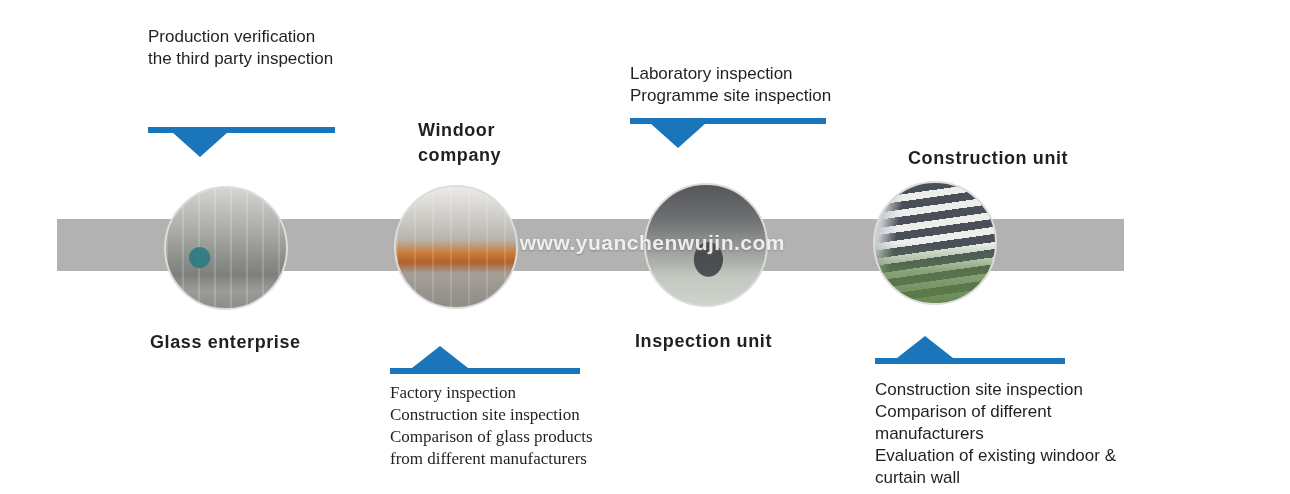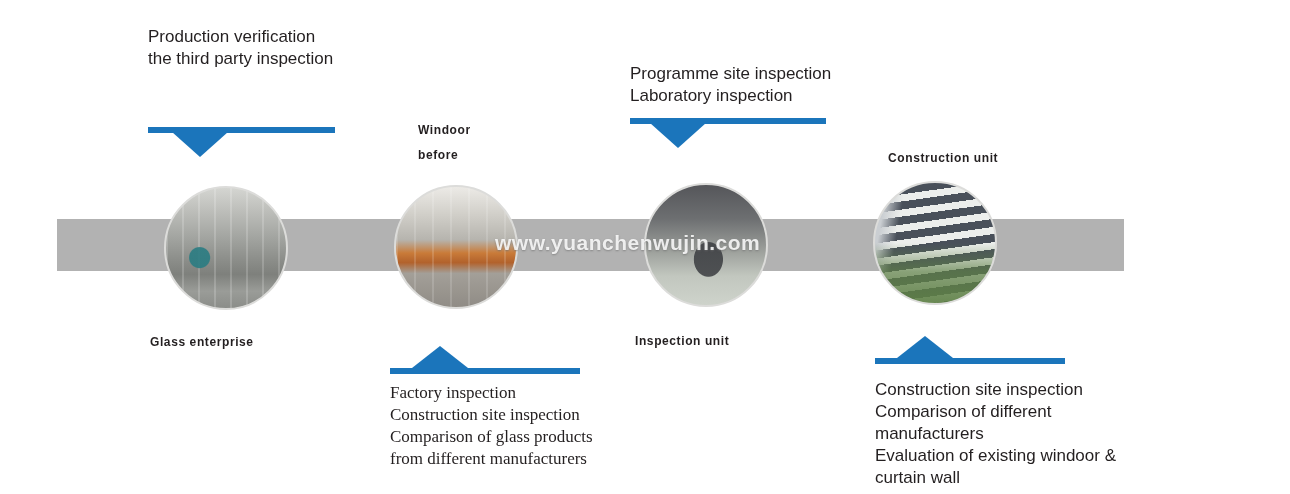--- a/index.html
+++ b/index.html
@@ -42,27 +42,27 @@
   }
   .photo.c4 { left: 873px; top: 181px;
     background:
       linear-gradient(to top, rgba(94,128,70,.92) 0%, rgba(94,128,70,.7) 26%, rgba(94,128,70,0) 50%),
       linear-gradient(100deg, #caced2 0 9%, rgba(202,206,210,0) 22%),
       repeating-linear-gradient(172deg, #eceeec 0 7px, #49505a 7px 15px);
   }
 
   
   .stage-label {
-    position: absolute; font-size: 12px; font-weight: bold; letter-spacing: .6px;
+    position: absolute; font-size: 18px; font-weight: bold; letter-spacing: .6px;
     color: #231f20; z-index: 3; line-height: 25px;
   }
   .lbl1 { left: 150px; top: 330px; }
   .lbl2 { left: 418px; top: 118px; }
   .lbl3 { left: 635px; top: 329px; }
-  .lbl4 { left: 888px; top: 146px; text-align: right; }
+  .lbl4 { left: 908px; top: 146px; text-align: right; }
 
   
   .ann-text { position: absolute; font-size: 17px; line-height: 22px; color: #231f20; z-index: 3; }
   .t1 { left: 148px; top: 26px; }
   .t2 { left: 390px; top: 382px; font-family: Liberation Serif, serif; }
   .t3 { left: 630px; top: 63px; }
   .t4 { left: 875px; top: 379px; }
 
   .bar { position: absolute; height: 6px; background: #1b75bb; z-index: 3; }
   .bar1 { left: 148px; top: 127px; width: 187px; }
@@ -73,21 +73,21 @@
   .tri { position: absolute; width: 0; height: 0; z-index: 3; }
   .tri.down { border-left: 28px solid transparent; border-right: 28px solid transparent; border-top: 25px solid #1b75bb; }
   .tri.up   { border-left: 28px solid transparent; border-right: 28px solid transparent; border-bottom: 22px solid #1b75bb; }
   .tri1 { left: 172px; top: 132px; }
   .tri2 { left: 412px; top: 346px; }
   .tri3 { left: 650px; top: 123px; }
   .tri4 { left: 897px; top: 336px; }
 
   
   .watermark {
-    position: absolute; left: 495px; top: 231px; width: 290px; text-align: left;
+    position: absolute; left: 495px; top: 231px; width: 290px; text-align: right;
     font-size: 21px; font-weight: bold; color: rgba(255,255,255,.85);
     text-shadow: 0 1px 2px rgba(110,110,110,.65); z-index: 4; letter-spacing: .5px;
   }
 </style>
 </head>
 <body>
 
 <div class="canvas">
 
   <div class="arrow-body"></div>
@@ -97,35 +97,35 @@
     <div>Production verification</div>
     <div>the third party inspection</div>
   </div>
   <div class="bar bar1"></div>
   <div class="tri down tri1"></div>
   <div class="photo c1"></div>
   <div class="stage-label lbl1">Glass enterprise</div>
 
   <div class="stage-label lbl2">
     <div>Windoor</div>
-    <div>before</div>
+    <div>company</div>
   </div>
   <div class="photo c2"></div>
   <div class="tri up tri2"></div>
   <div class="bar bar2"></div>
   <div class="ann-text t2">
     <div>Factory inspection</div>
     <div>Construction site inspection</div>
     <div>Comparison of glass products</div>
     <div>from different manufacturers</div>
   </div>
 
   <div class="ann-text t3">
+    <div>Laboratory inspection</div>
     <div>Programme site inspection</div>
-    <div>Laboratory inspection</div>
   </div>
   <div class="bar bar3"></div>
   <div class="tri down tri3"></div>
   <div class="photo c3"></div>
   <div class="stage-label lbl3">Inspection unit</div>
 
   <div class="stage-label lbl4">Construction unit</div>
   <div class="photo c4"></div>
   <div class="tri up tri4"></div>
   <div class="bar bar4"></div>

